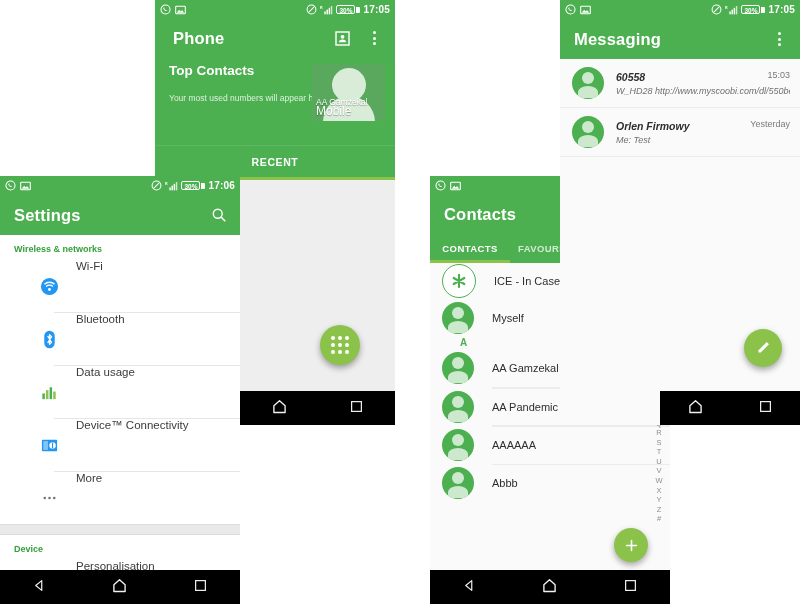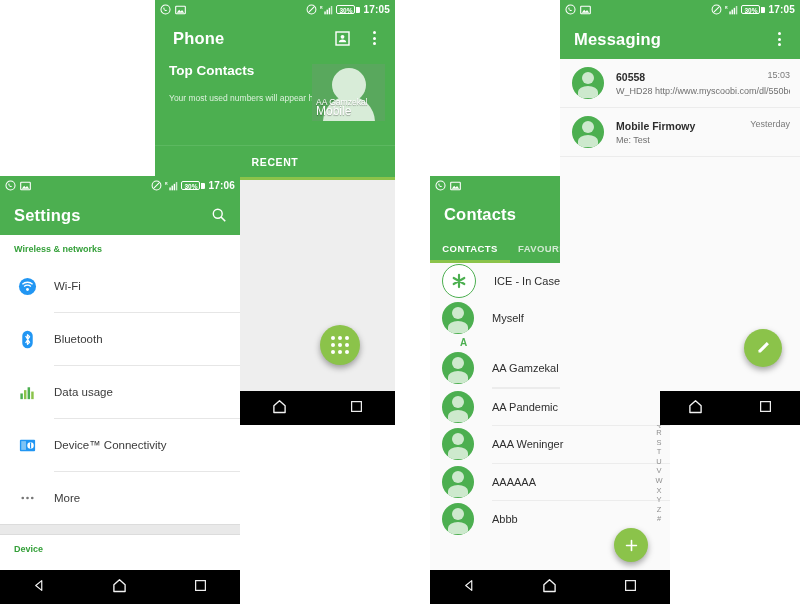--- a/index.html
+++ b/index.html
@@ -85,21 +85,21 @@
   .calllog .arrow{font-size:12px;color:#63a63f;line-height:11px;}
   .calllog .ago{font-size:8px;color:#8a8a8a;}
   .calllog .chev{position:absolute;right:8px;font-size:14px;color:#555;font-weight:bold;}
   .dialpad-dots{display:grid;grid-template-columns:repeat(3,4px);grid-gap:3px;}
   .dialpad-dots i{width:4px;height:4px;background:#fff;border-radius:50%;display:block;}
 
   
   #settings-panel{left:0;top:176px;width:240px;height:428px;}
   #settings-panel .appbar{height:40px;}
   .sec-head{font-size:9px;font-weight:bold;color:#35a03a;padding:9px 14px 6px 14px;background:#fff;}
-  .set-row{height:52px;display:flex;align-items:center;background:#fff;}
+  .set-row{height:52px;display:flex;background:#fff;margin-left:22px;}
   .set-ico{width:54px;display:flex;align-items:center;justify-content:center;flex:0 0 auto;}
   .set-label{font-size:11.5px;color:#3b3b3b;}
   .set-div{height:1px;background:#e6e6e6;margin-left:54px;}
   .grayband{height:9px;background:#e9e9e9;border-top:1px solid #dcdcdc;border-bottom:1px solid #dcdcdc;}
 
   
   #contacts-panel{left:430px;top:176px;width:240px;height:428px;}
   #contacts-panel .appbar{height:38px;}
   .tabs{background:#4caf50;height:30px;display:flex;align-items:stretch;position:relative;}
   .tab{flex:1;display:flex;align-items:center;justify-content:center;color:#d2ead3;font-size:9.5px;font-weight:bold;letter-spacing:.4px;}
@@ -112,21 +112,21 @@
   .sec-letter{font-size:10px;color:#4caf50;font-weight:bold;padding-left:30px;height:14px;line-height:14px;background:#fafafa;}
   .ice{width:32px;height:32px;border-radius:50%;border:1.6px solid #4caf50;background:#fff;display:flex;align-items:center;justify-content:center;flex:0 0 auto;}
   .alpha{position:absolute;right:4px;top:2px;width:14px;display:flex;flex-direction:column;align-items:center;}
   .alpha span{font-size:7.5px;line-height:9.6px;color:#8f8f8f;}
   .alpha span.sel{background:#cfcfcf;color:#4a4a4a;width:10px;text-align:center;}
 
   
   #messaging-panel{left:560px;top:0;width:240px;height:425px;background:#fafafa;}
   #messaging-panel .appbar{height:40px;}
   .m-row{height:48px;display:flex;align-items:center;padding:0 10px 0 12px;background:#fafafa;position:relative;}
-  .m-texts{margin-left:12px;flex:1;min-width:0;}
+  .m-texts{margin-left:12px;flex:1;min-width:0;font-style:italic;}
   .m-name{font-size:10.5px;font-weight:bold;color:#2d2d2d;}
   .m-snip{font-size:9px;color:#6f6f6f;margin-top:3px;white-space:nowrap;overflow:hidden;text-overflow:clip;}
   .m-time{font-size:9px;color:#7a7a7a;position:absolute;right:10px;top:11px;}
   .m-div{height:1px;background:#ececec;}
 </style>
 </head>
 <body>
 
 <div class="panel" id="phone-panel">
 
@@ -452,27 +452,20 @@
 
     <div class="c-row">
       <span class="avatar" style="width:32px;height:32px;">
         <span class="head" style="width:12px;height:12px;top:5px;"></span>
         <span class="body" style="width:20px;height:12px;top:19px;"></span>
       </span>
       <span class="c-name">AA Pandemic</span>
     </div>
     <div class="c-div"></div>
 
-    <div class="c-row">
-      <span class="avatar" style="width:32px;height:32px;">
-        <span class="head" style="width:12px;height:12px;top:5px;"></span>
-        <span class="body" style="width:20px;height:12px;top:19px;"></span>
-      </span>
-      <span class="c-name">AAA Weninger</span>
-    </div>
     <div class="c-div"></div>
 
     <div class="c-row">
       <span class="avatar" style="width:32px;height:32px;">
         <span class="head" style="width:12px;height:12px;top:5px;"></span>
         <span class="body" style="width:20px;height:12px;top:19px;"></span>
       </span>
       <span class="c-name">AAAAAA</span>
     </div>
     <div class="c-div"></div>
@@ -593,21 +586,21 @@
     <span class="m-time">15:03</span>
   </div>
   <div class="m-div"></div>
 
   <div class="m-row">
     <span class="avatar" style="width:32px;height:32px;">
       <span class="head" style="width:12px;height:12px;top:5px;"></span>
       <span class="body" style="width:20px;height:12px;top:19px;"></span>
     </span>
     <span class="m-texts">
-      <span class="m-name" style="display:block;">Mobile Firmowy</span>
+      <span class="m-name" style="display:block;">Orlen Firmowy</span>
       <span class="m-snip" style="display:block;">Me: Test</span>
     </span>
     <span class="m-time">Yesterday</span>
   </div>
   <div class="m-div"></div>
 
   <div class="fab" style="right:18px;bottom:58px;width:38px;height:38px;">
     <svg width="18" height="18" viewBox="0 0 20 20">
         <path d="M14.2 3.4 16.6 5.8 7.4 15H5v-2.4z" fill="#fff"></path>
       </svg>

